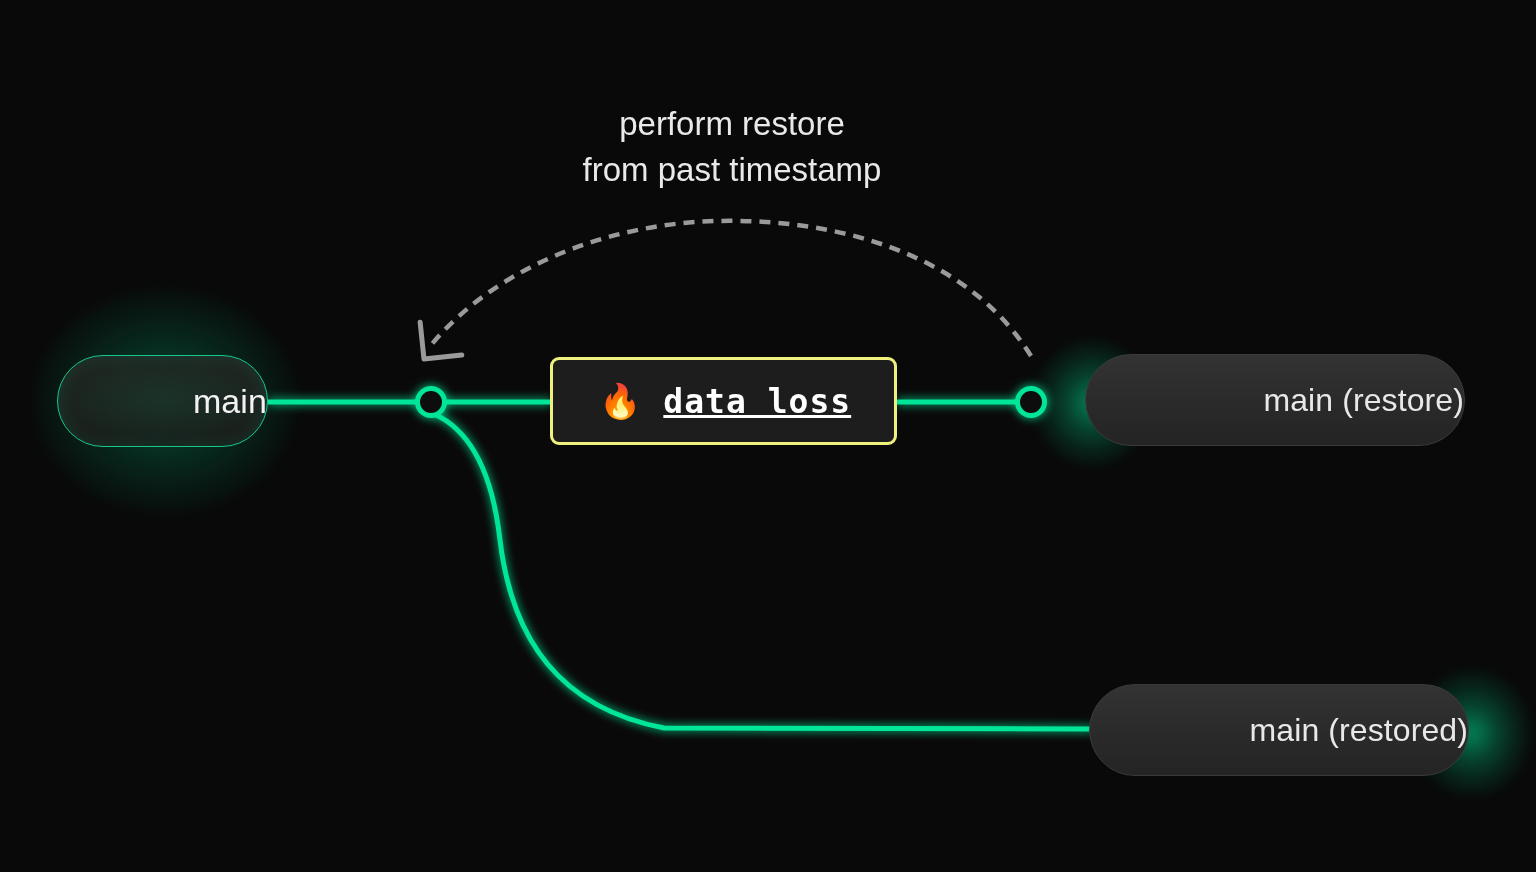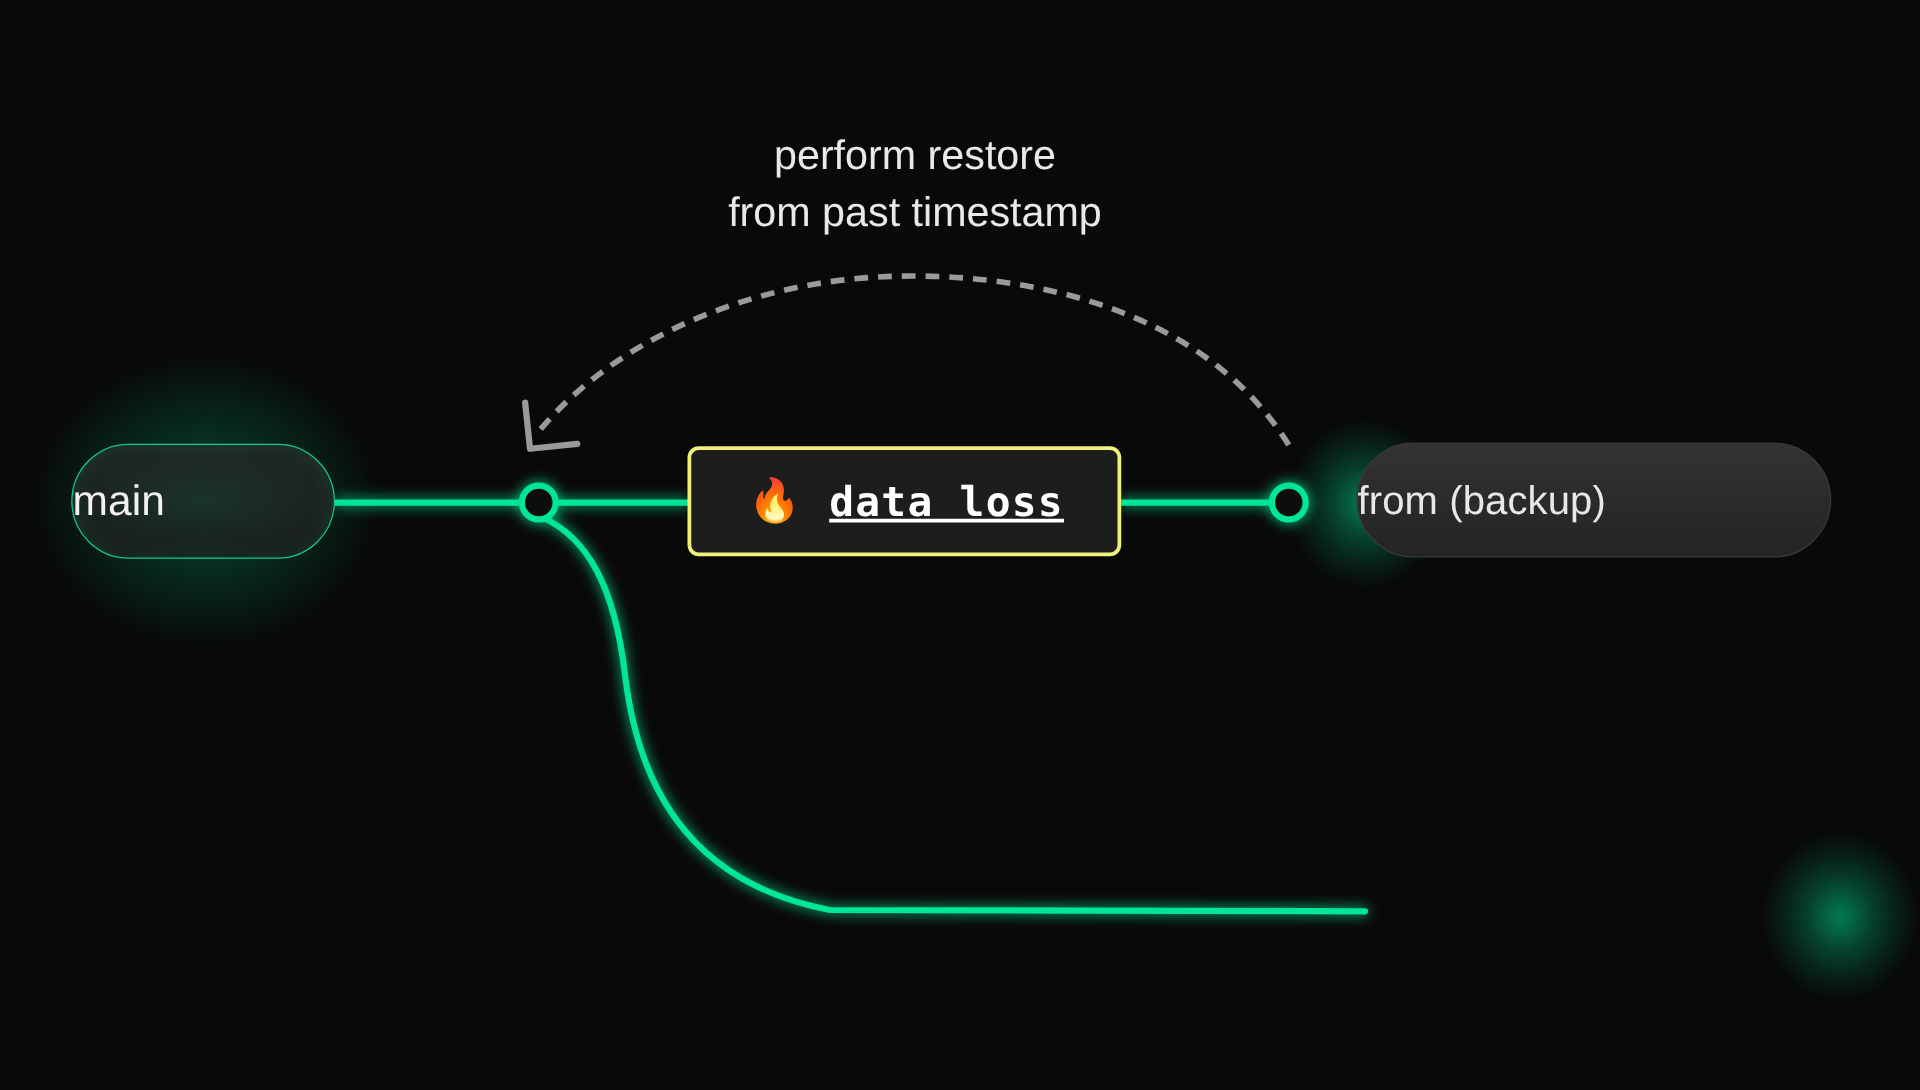--- a/index.html
+++ b/index.html
@@ -53,21 +53,21 @@
     filter: blur(5px);
   }
   .glow-backup  { left: 1032px; top: 338px; }
   .glow-restored{ left: 1412px; top: 668px; }
 
   
   .pill {
     position: absolute;
     display: flex;
     align-items: center;
-    justify-content: flex-start;
+    justify-content: flex-end;
     box-sizing: border-box;
     border-radius: 999px;
     color: #f2f2f2;
     letter-spacing: 0.1px;
     white-space: nowrap;
   }
   .pill-main {
     left: 57px;
     top: 355px;
     width: 211px;
@@ -177,22 +177,25 @@
   </svg>
 
   <div class="caption">perform restore
 from past timestamp</div>
 
   <div class="pill pill-main">
     <span>main</span>
   </div>
 
   <div class="pill pill-grey pill-backup">
-    <span>from (backup)</span>
-  </div>
-
+    <span>main (restore)</span>
+  </div>
+
+  <div class="pill pill-grey pill-restored">
+    <span>main (restored)</span>
+  </div>
 
   <div class="dataloss">
     <span class="emoji">🔥</span>
     <span class="label">data loss</span>
   </div>
 
 </div>
 
 </body></html>

